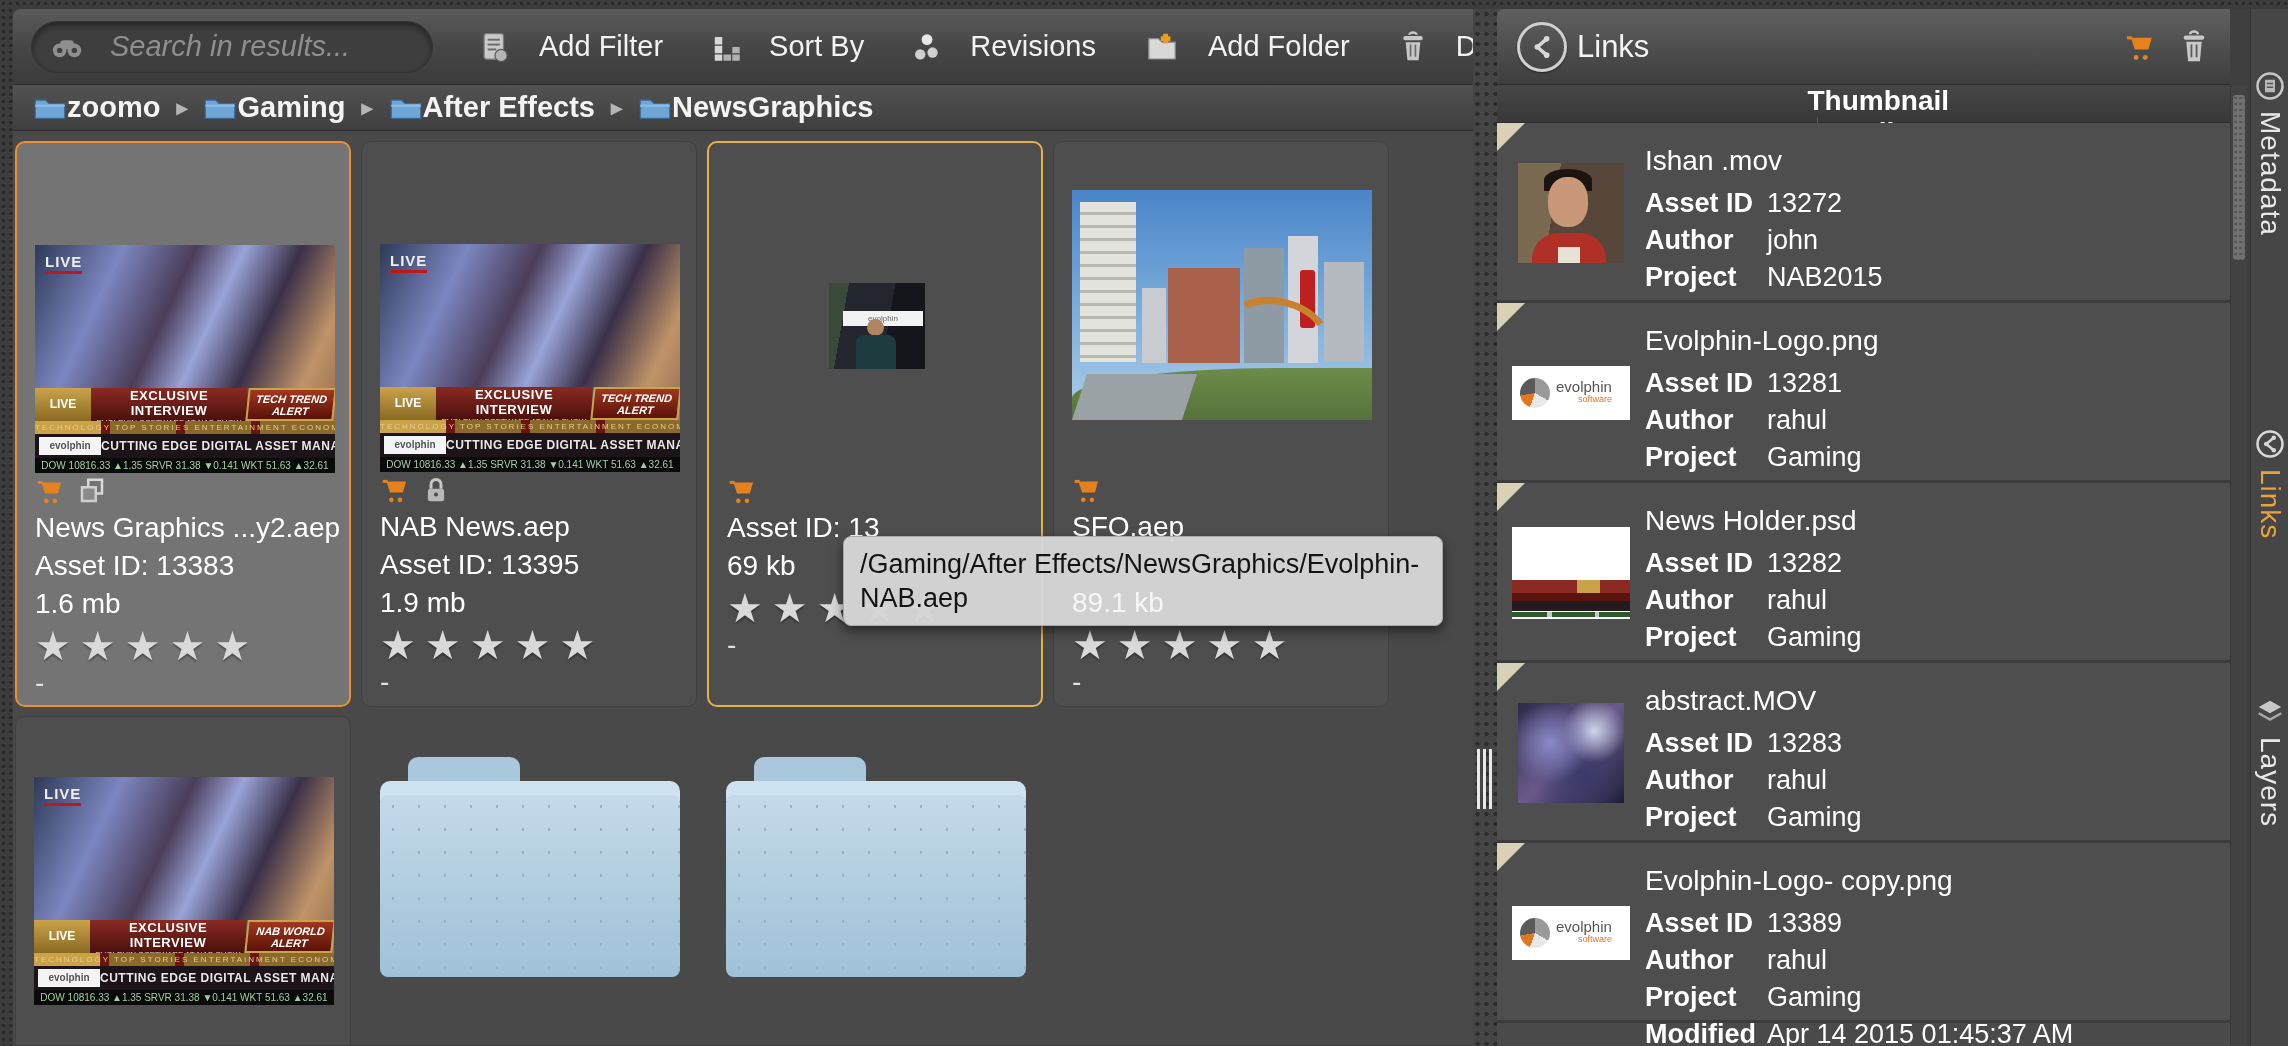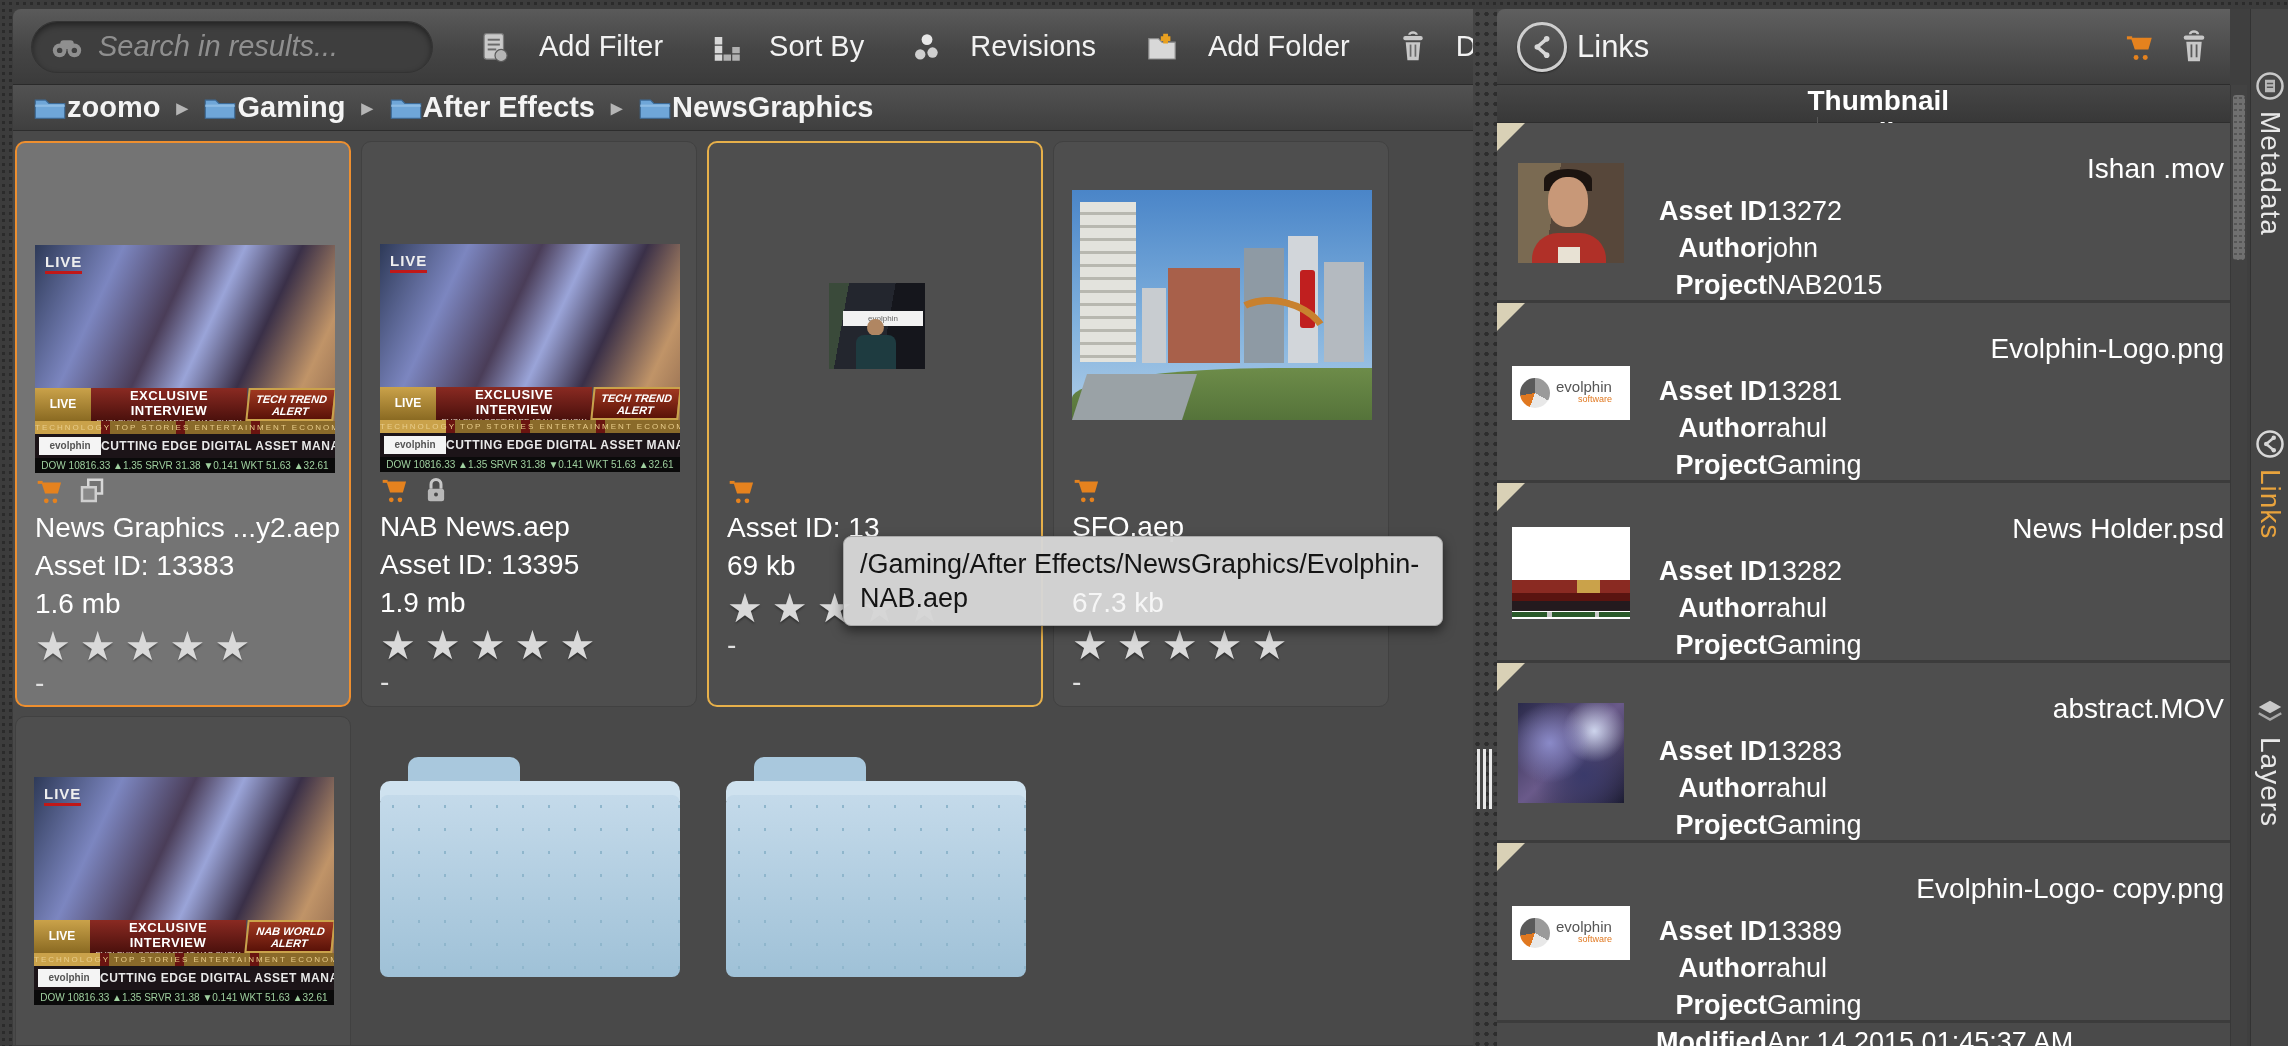--- a/index.html
+++ b/index.html
@@ -7,21 +7,21 @@
   #frame { position:relative; width:2288px; height:1046px; background:#3f3f3f; overflow:hidden; }
 
   .dots { background-color:#3c3c3c; background-image:radial-gradient(circle,#2b2b2b 1.6px,transparent 1.8px); background-size:7px 7px; }
   .dots-top { position:absolute; left:0; top:0; width:2288px; height:9px; }
   .dots-left { position:absolute; left:0; top:0; width:13px; height:1046px; }
 
   
   .main { position:absolute; left:13px; top:9px; width:1460px; height:1037px; }
 
   .toolbar { position:relative; height:76px; background:linear-gradient(#5a5a5a,#454545 55%,#3b3b3b); border-bottom:1px solid #2a2a2a; border-top-left-radius:8px; display:flex; align-items:center; }
-  .searchbox { margin-left:18px; width:402px; height:52px; background:#3e3e3e; border:1px solid #333; border-radius:26px; box-shadow:inset 0 3px 6px rgba(0,0,0,.45); display:flex; align-items:center; padding:0 18px; }
+  .searchbox { margin-left:18px; width:402px; height:52px; background:#3e3e3e; border:1px solid #333; border-radius:26px; box-shadow:inset 0 3px 6px rgba(0,0,0,.45); display:flex; align-items:center; padding:0 18px;gap:12px; }
   .searchbox svg { flex:0 0 auto; margin-right:14px; }
   .searchbox input { flex:1; background:transparent; border:none; outline:none; color:#cfcfcf; font-size:29px; font-style:italic; font-family:"Liberation Sans",sans-serif; }
   .searchbox input::placeholder { color:#8f8f8f; font-style:italic; }
 
   .tb-btn { display:flex; align-items:center; gap:28px; color:#f2f2f2; font-size:29px; padding:0 24px; height:60px; cursor:default; white-space:nowrap; }
   .tb-sep { width:2px; height:58px; background:linear-gradient(#303030,#303030); box-shadow:1px 0 0 #5d5d5d; }
   .tb-overflow { margin-left:auto; margin-right:34px; color:#e8e8e8; font-size:34px; font-weight:bold; }
 
   .breadcrumb { position:relative; height:46px; background:linear-gradient(#525252,#3f3f3f); border-bottom:1px solid #2d2d2d; display:flex; align-items:center; padding-left:20px; color:#f4f4f4; font-size:29px; font-weight:bold; }
   .bc-item { display:flex; align-items:center; }
@@ -99,21 +99,21 @@
   .ph-back { width:50px; height:50px; border:3px solid #cfcfcf; border-radius:50%; display:flex; align-items:center; justify-content:center; box-shadow:0 1px 2px rgba(0,0,0,.5); }
   .ph-title { color:#f4f4f4; font-size:31px; margin-left:10px; }
   .ph-icons { margin-left:auto; display:flex; gap:22px; align-items:center; }
   .panel-cols { height:38px; background:linear-gradient(#464646,#383838); border-bottom:1px solid #2e2e2e; display:flex; align-items:center; color:#fff; font-weight:bold; font-size:28px;flex-direction:column; }
   .pc-thumb { width:140px; padding-left:14px; }
   .pc-details { border-left:1px solid #575757; flex:1; }
   .rows { position:relative; height:923px; overflow:hidden; }
   .lrow { position:relative; height:180px; background:#4e4e4e; border-bottom:3px solid #3c3c3c; }
   .lrow::before { content:""; position:absolute; left:0; top:0; width:0; height:0; border-top:28px solid #d9d1b6; border-right:28px solid transparent; }
   .r-thumb { position:absolute; left:8px; top:14px; width:132px; height:152px; display:flex; align-items:center; justify-content:center; }
-  .r-details { position:absolute; left:148px; top:28px; right:6px;text-align:right; }
+  .r-details { position:absolute; left:148px; top:20px; right:6px; }
   .r-title { color:#fff; font-size:28px; line-height:36px; margin-bottom:6px; white-space:nowrap; overflow:hidden; }
   .fline { display:flex; color:#fff; font-size:27px; line-height:37px; white-space:nowrap; }
   .flabel { width:122px; font-weight:bold; flex:0 0 auto; }
 
   
   .portrait { width:106px; height:100px; position:relative; overflow:hidden; background:linear-gradient(100deg,#7a6a52 0 35%,#57473a 35% 100%); }
   .p-face { position:absolute; left:30px; top:14px; width:40px; height:50px; border-radius:45%; background:#c89878; }
   .p-hair { position:absolute; left:26px; top:6px; width:48px; height:22px; border-radius:50% 50% 0 0; background:#1c1410; }
   .p-shirt { position:absolute; left:14px; bottom:0; width:74px; height:30px; border-radius:26px 26px 0 0; background:#b03028; }
   .p-collar { position:absolute; left:40px; bottom:0; width:22px; height:16px; background:#e8e2d4; }
@@ -379,21 +379,21 @@
             <div class="icon-row">
               <svg width="30" height="32" viewBox="0 0 24 26">
                   <path d="M2 6 h4" stroke="#e5821e" stroke-width="2.4"></path>
                   <path d="M5 6 h16 l-2.6 9 h-10.4 z" fill="#e5821e"></path>
                   <circle cx="9" cy="21" r="1.9" fill="#e5821e"></circle>
                   <circle cx="16" cy="21" r="1.9" fill="#e5821e"></circle>
                 </svg>
             </div>
             <div class="c-name">SFO.aep</div>
             <div class="c-asset"></div>
-            <div class="c-size c4-size">67.3 kb</div>
+            <div class="c-size c4-size">89.1 kb</div>
             <div class="c-stars">★★★★★</div>
             <div class="c-dash">-</div>
           </div>
         </div>
       </div>
 
       <div class="cell row2" style="left:2px; top:585px;">
         <div class="card">
           <div class="news-thumb" style="top:60px;">
             <div class="nt-live">LIVE</div>

